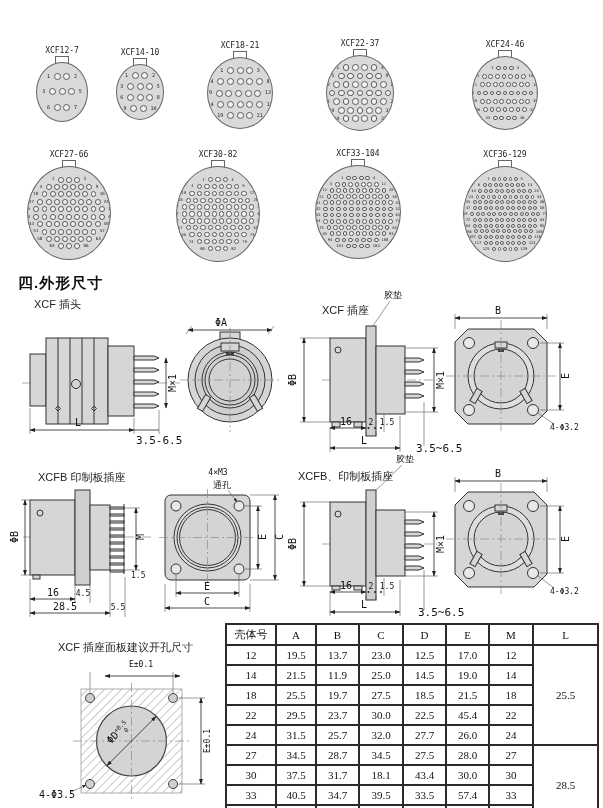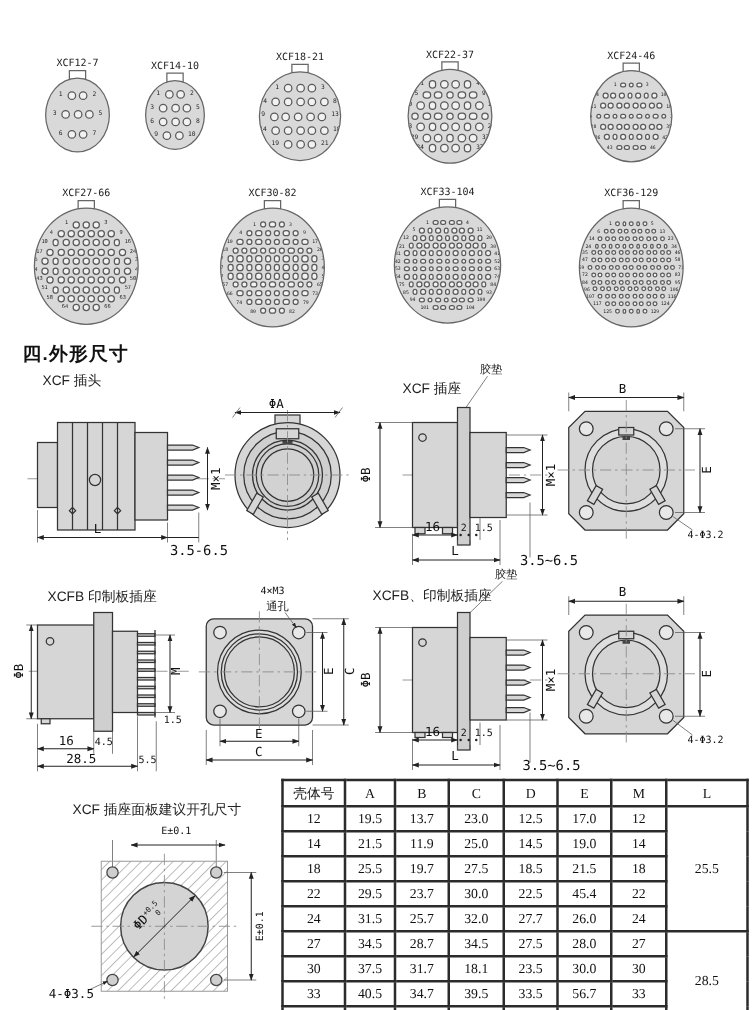--- a/index.html
+++ b/index.html
@@ -1264,31 +1264,31 @@
           <td>27.5</td>
           <td>28.0</td>
           <td>27</td>
           <td rowspan="4">28.5</td>
         </tr>
         <tr>
           <td>30</td>
           <td>37.5</td>
           <td>31.7</td>
           <td>18.1</td>
-          <td>23.5</td>
+          <td>43.4</td>
           <td>30.0</td>
           <td>30</td>
         </tr>
         <tr>
           <td>33</td>
           <td>40.5</td>
           <td>34.7</td>
           <td>39.5</td>
           <td>33.5</td>
-          <td>56.7</td>
+          <td>57.4</td>
           <td>33</td>
         </tr>
         <tr>
           <td>36</td>
           <td>43.5</td>
           <td>37.7</td>
           <td>41.0</td>
           <td>36.5</td>
           <td>34.0</td>
           <td>36</td>

